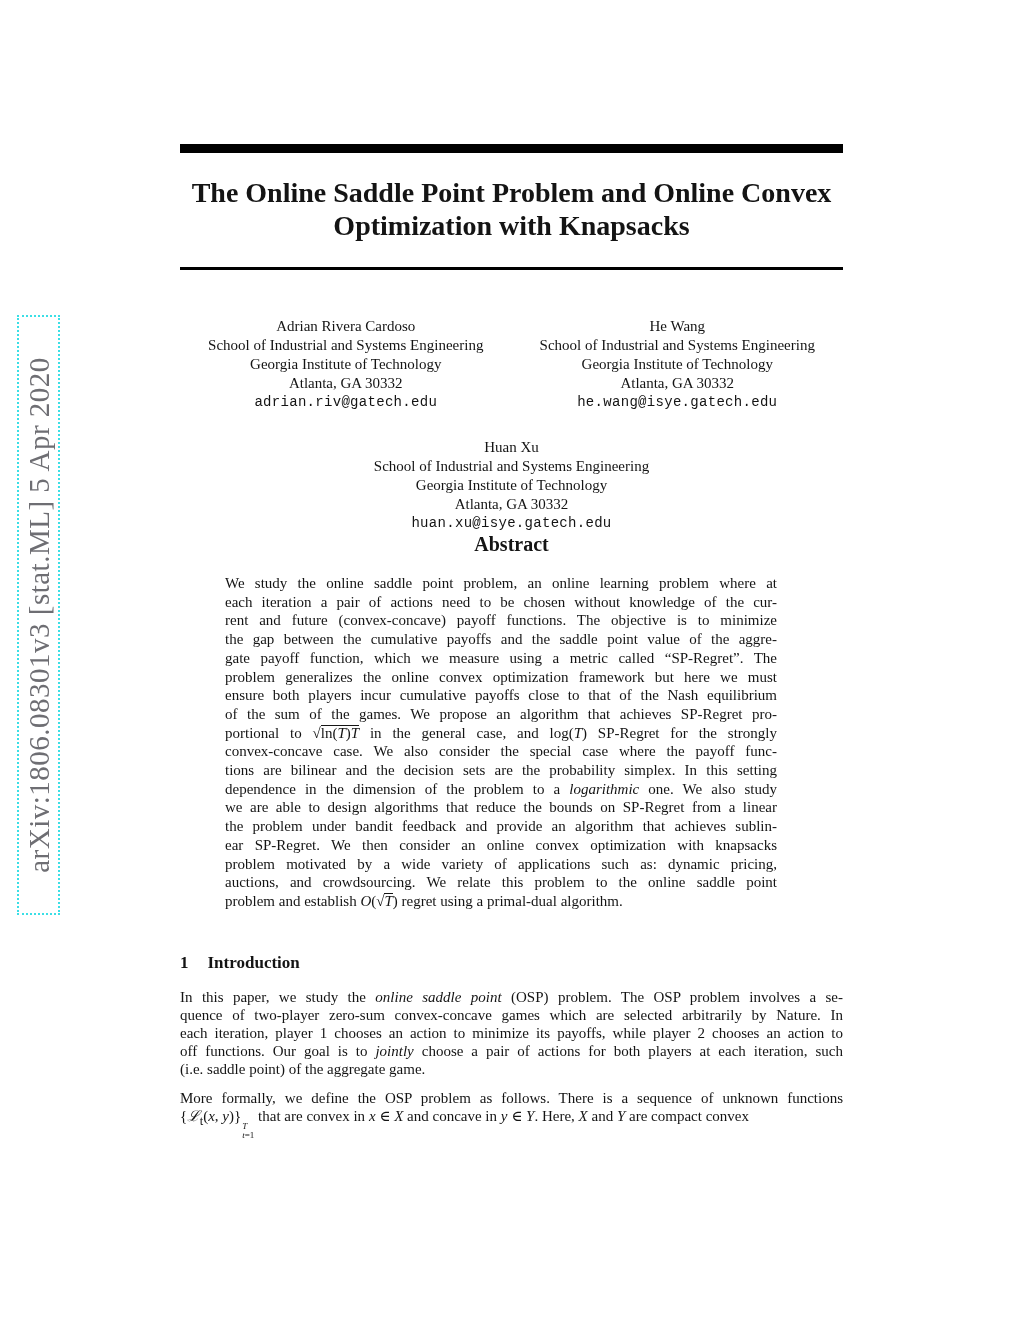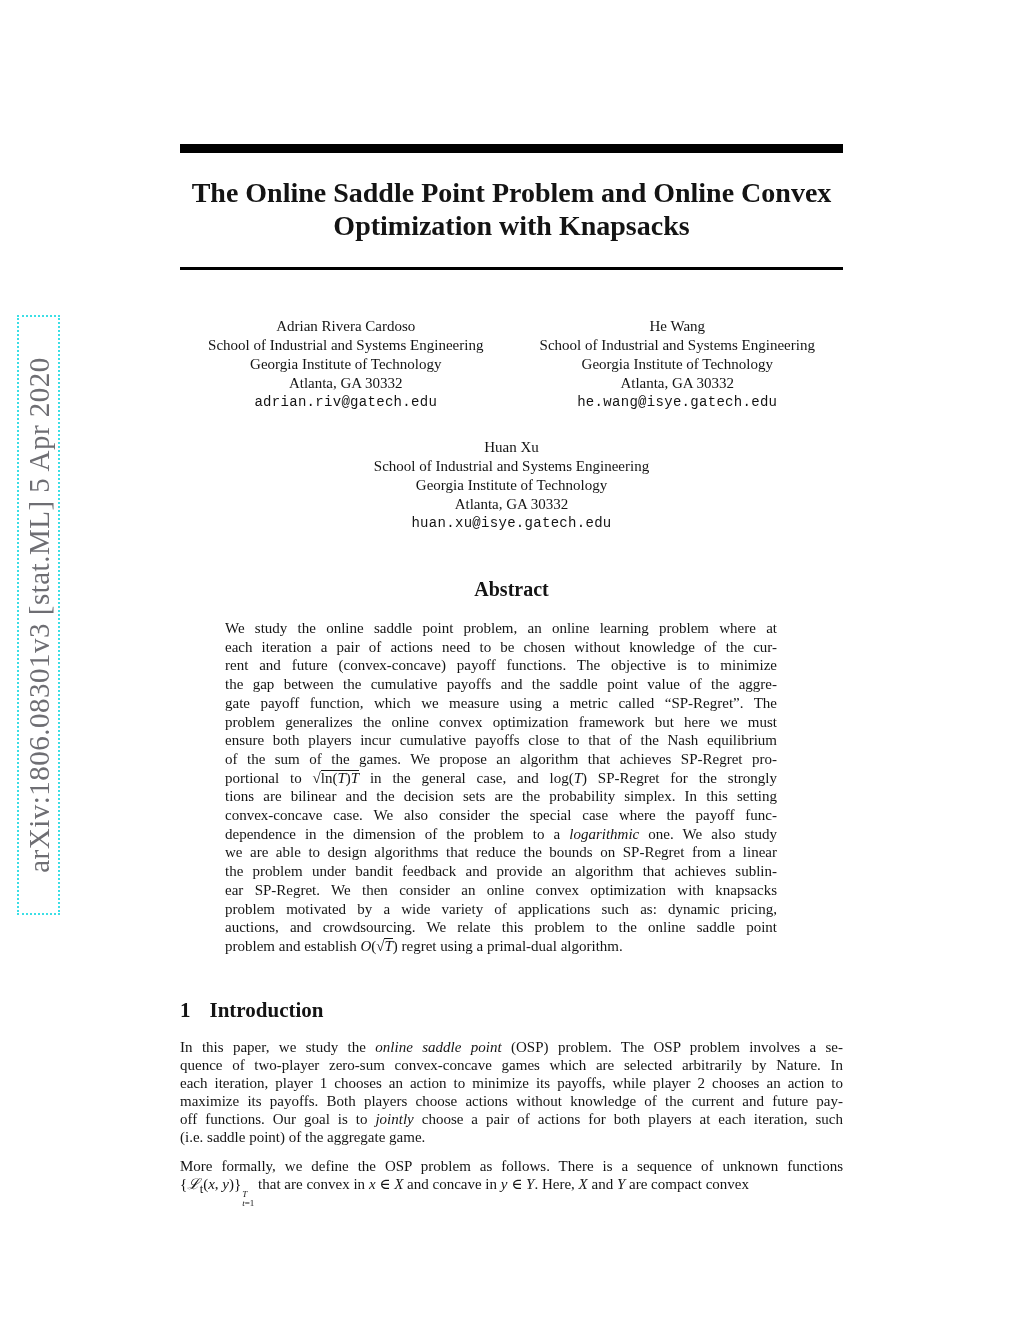--- a/index.html
+++ b/index.html
@@ -33,24 +33,24 @@
   .paper-title{margin-top:23px;font-size:28px;font-weight:bold;line-height:33px;text-align:center;}
   .title-line{white-space:nowrap;}
   
   .authors-row{display:flex;margin-top:47px;}
   .authors-row .author-block{width:50%;}
   .author-block{text-align:center;font-size:15px;line-height:19px;}
   .author-name{font-weight:normal;}
   .author-email{font-family:"Liberation Mono","DejaVu Sans Mono",monospace;font-size:14px;letter-spacing:0.3px;}
   .author-center{margin-top:26px;}
   
-  .abstract-heading{margin-top:45px;text-align:center;font-size:20px;font-weight:bold;}
+  .abstract-heading{text-align:center;font-size:20px;font-weight:bold;}
   .abstract-body{margin-top:18px;margin-left:45px;width:552px;font-size:15px;line-height:18.7px;}
   
-  .section-heading{margin-top:42px;font-size:21px;font-weight:bold;}
+  .section-heading{margin-top:42px;font-size:17px;font-weight:bold;}
   .section-heading .sec-label{margin-left:19px;}
   
   .para{font-size:15px;line-height:18px;}
   .para-1{margin-top:15px;}
   .para-2{margin-top:11px;}
   
   .tline{text-align:justify;text-align-last:justify;}
   .tline.tlast{text-align-last:left;}
   
   i{font-style:italic;}
@@ -108,40 +108,39 @@
     <div class="abstract-body">
         <div class="tline">We study the online saddle point problem, an online learning problem where at</div>
         <div class="tline">each iteration a pair of actions need to be chosen without knowledge of the cur-</div>
         <div class="tline">rent and future (convex-concave) payoff functions. The objective is to minimize</div>
         <div class="tline">the gap between the cumulative payoffs and the saddle point value of the aggre-</div>
         <div class="tline">gate payoff function, which we measure using a metric called “SP-Regret”. The</div>
         <div class="tline">problem generalizes the online convex optimization framework but here we must</div>
         <div class="tline">ensure both players incur cumulative payoffs close to that of the Nash equilibrium</div>
         <div class="tline">of the sum of the games. We propose an algorithm that achieves SP-Regret pro-</div>
         <div class="tline">portional to √<span class="ol">ln(<i>T</i>)<i>T</i></span> in the general case, and log(<i>T</i>) SP-Regret for the strongly</div>
+        <div class="tline">convex-concave case. We also consider the special case where the payoff func-</div>
         <div class="tline">tions are bilinear and the decision sets are the probability simplex. In this setting</div>
-        <div class="tline">convex-concave case. We also consider the special case where the payoff func-</div>
         <div class="tline">dependence in the dimension of the problem to a <i>logarithmic</i> one. We also study</div>
         <div class="tline">we are able to design algorithms that reduce the bounds on SP-Regret from a linear</div>
         <div class="tline">the problem under bandit feedback and provide an algorithm that achieves sublin-</div>
         <div class="tline">ear SP-Regret. We then consider an online convex optimization with knapsacks</div>
         <div class="tline">problem motivated by a wide variety of applications such as: dynamic pricing,</div>
         <div class="tline">auctions, and crowdsourcing. We relate this problem to the online saddle point</div>
         <div class="tline tlast">problem and establish <i>O</i>(√<span class="ol"><i>T</i></span>) regret using a primal-dual algorithm.</div>
       </div>
 
     <div class="section-heading">
       <span class="sec-number">1</span><span class="sec-label">Introduction</span>
     </div>
 
     <div class="para para-1">
         <div class="tline">In this paper, we study the <i>online saddle point</i> (OSP) problem. The OSP problem involves a se-</div>
         <div class="tline">quence of two-player zero-sum convex-concave games which are selected arbitrarily by Nature. In</div>
         <div class="tline">each iteration, player 1 chooses an action to minimize its payoffs, while player 2 chooses an action to</div>
-        <div class="tline">maximize its payoffs. Both players choose actions without knowledge of the current and future pay-</div>
         <div class="tline">off functions. Our goal is to <i>jointly</i> choose a pair of actions for both players at each iteration, such</div>
         <div class="tline tlast">(i.e. saddle point) of the aggregate game.</div>
       </div>
 
     <div class="para para-2">
         <div class="tline">More formally, we define the OSP problem as follows. There is a sequence of unknown functions</div>
         <div class="tline tlast">{<i>ℒ</i><sub>t</sub>(<i>x</i>, <i>y</i>)}<span class="stack">
             <sup><i>T</i></sup>
             <sub><i>t</i>=1</sub>
           </span> that are convex in <i>x</i> ∈ <i>X</i> and concave in <i>y</i> ∈ <i>Y</i>. Here, <i>X</i> and <i>Y</i> are compact convex</div>

